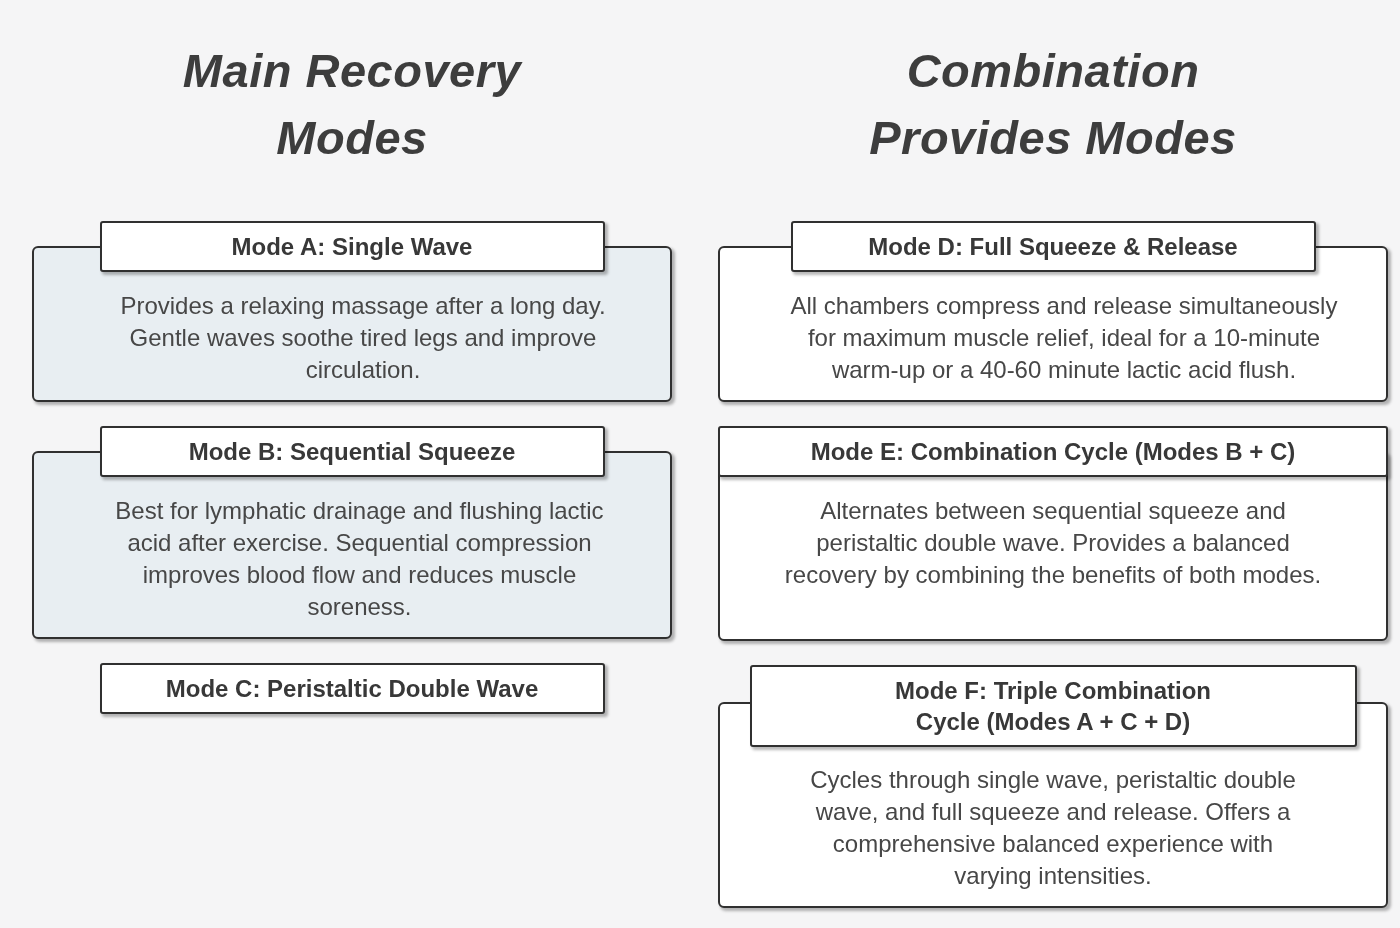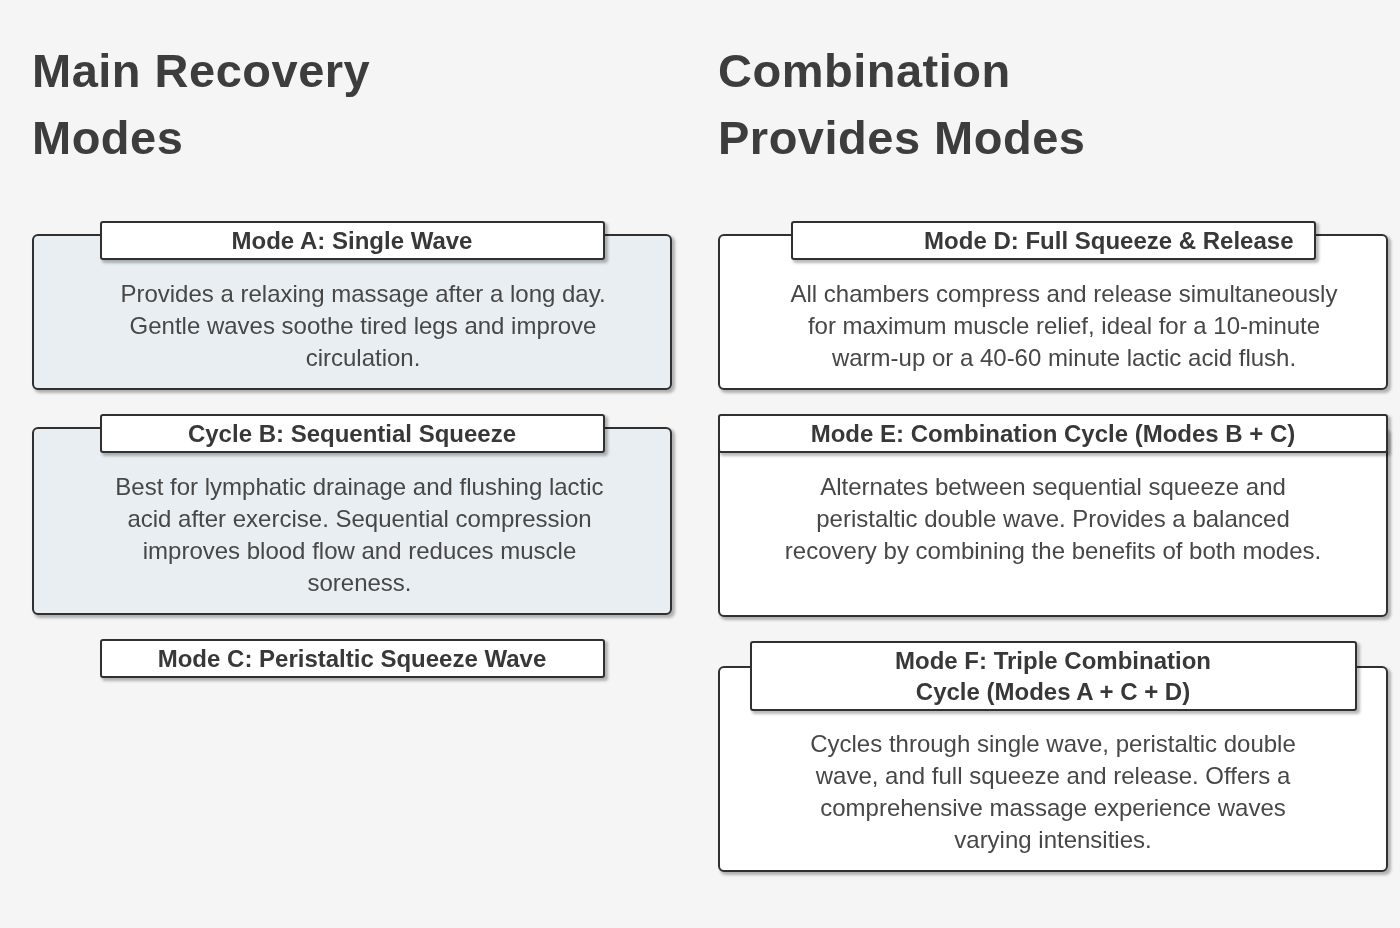--- a/index.html
+++ b/index.html
@@ -27,35 +27,36 @@
     grid-template-columns: 640px 670px;
     column-gap: 46px;
     padding: 24px 12px 0 32px;
   }
   .column { display: flex; flex-direction: column; }
   .column-title {
     font-size: 47px;
     font-weight: 700;
     line-height: 1.42;
     color: var(--heading-text);
-    text-align: left;
+    text-align: center;
     white-space: pre-line;
     margin: 14px 0 50px;
     letter-spacing: 0.5px;
+    font-style: italic;
   }
   .card { position: relative; margin-bottom: 24px; }
   .card-title {
     position: relative;
     z-index: 2;
     margin: 0 auto;
     background: #ffffff;
     border: 2px solid var(--border);
     border-radius: 3px;
     box-shadow: 2.5px 2.5px 3px rgba(0,0,0,0.28);
-    padding: 2px 20px;
+    padding: 8px 20px;
     font-size: 24px;
     font-weight: 700;
     line-height: 31px;
     color: var(--title-text);
     text-align: center;
     white-space: pre-line;
     width: 505px;
     max-width: 100%;
   }
   .card-body {
@@ -70,21 +71,21 @@
     line-height: 32px;
     color: var(--body-text);
     text-align: center;
     white-space: pre-line;
   }
   .col-left .card-body  { background: var(--card-left-bg); }
   .col-right .card-body { background: var(--card-right-bg); }
   .card-a .card-body, .card-c .card-body, .card-d .card-body { min-height: 152px; padding-left: 40px; }
   .card-b .card-body { min-height: 184px; padding-left: 33px; }
   .card-e .card-body { min-height: 190px; }
-  .card-d .card-title { width: 525px; text-align: right; }
+  .card-d .card-title { width: 525px; }
   .card-e .card-title { width: 689px; }
   .card-f .card-title { width: 607px; }
   .card-f .card-body  { margin-top: -45px; padding-top: 60px; }
 </style>
 </head>
 <body>
 
 <div class="page">
 
   <div class="column col-left">
@@ -92,29 +93,29 @@
 Modes</h1>
 
     <div class="card card-a">
       <div class="card-title">Mode A: Single Wave</div>
       <div class="card-body">Provides a relaxing massage after a long day.
 Gentle waves soothe tired legs and improve
 circulation.</div>
     </div>
 
     <div class="card card-b">
-      <div class="card-title">Cycle B: Sequential Squeeze</div>
+      <div class="card-title">Mode B: Sequential Squeeze</div>
       <div class="card-body">Best for lymphatic drainage and flushing lactic
 acid after exercise. Sequential compression
 improves blood flow and reduces muscle
 soreness.</div>
     </div>
 
     <div class="card card-c">
-      <div class="card-title">Mode C: Peristaltic Squeeze Wave</div>
+      <div class="card-title">Mode C: Peristaltic Double Wave</div>
     </div>
   </div>
 
   <div class="column col-right">
     <h1 class="column-title">Combination
 Provides Modes</h1>
 
     <div class="card card-d">
       <div class="card-title">Mode D: Full Squeeze &amp; Release</div>
       <div class="card-body">All chambers compress and release simultaneously
@@ -127,18 +128,18 @@
       <div class="card-body">Alternates between sequential squeeze and
 peristaltic double wave. Provides a balanced
 recovery by combining the benefits of both modes.</div>
     </div>
 
     <div class="card card-f">
       <div class="card-title">Mode F: Triple Combination
 Cycle (Modes A + C + D)</div>
       <div class="card-body">Cycles through single wave, peristaltic double
 wave, and full squeeze and release. Offers a
-comprehensive massage experience waves
+comprehensive balanced experience with
 varying intensities.</div>
     </div>
   </div>
 
 </div>
 
 </body></html>

